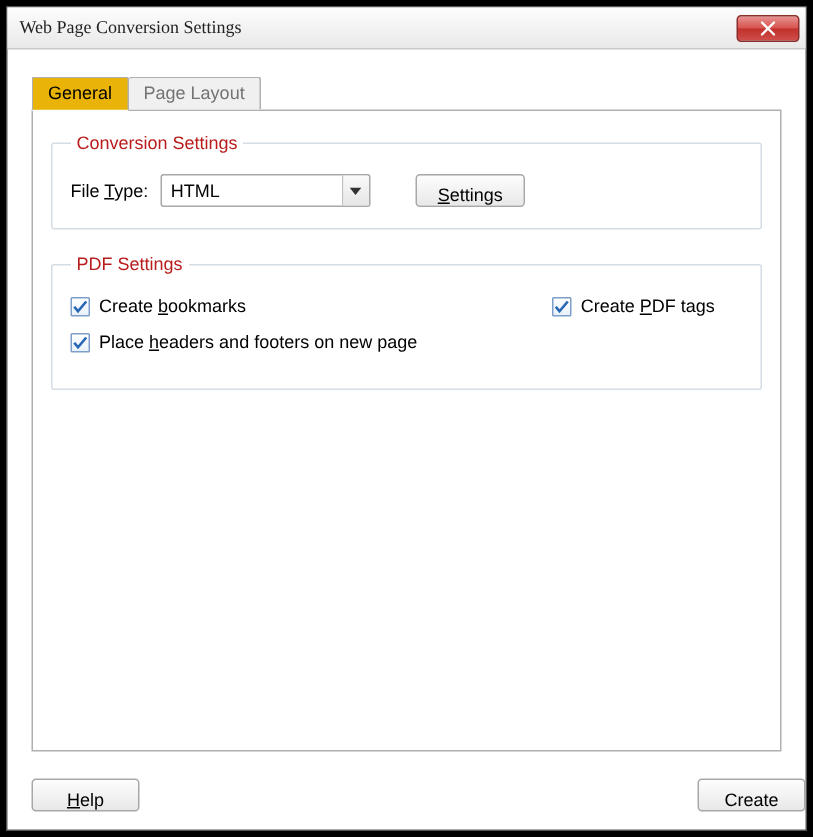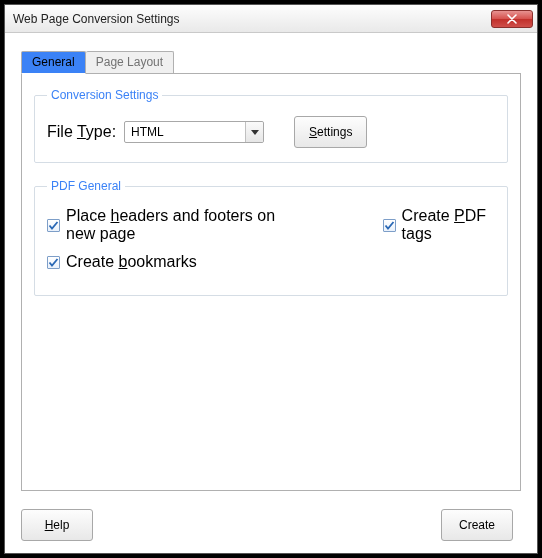--- a/index.html
+++ b/index.html
@@ -32,20 +32,21 @@
     background: linear-gradient(to bottom, #fdfdfd, #e9e9e9);
     border-bottom: 1px solid #c9c9c9;
     display: flex;
     align-items: center;
     padding: 0 2px 0 8px;
   }
   .titlebar-text {
     flex: 1;
     font-size: 12px;
     color: #222;
+    font-family: Liberation Serif, serif;
   }
   .close-btn {
     width: 42px;
     height: 18px;
     margin-right: 2px;
     background: linear-gradient(to bottom, #e79290 0%, #d6534f 48%, #c1302b 52%, #cf4f4a 100%);
     border: 1px solid #8a2f2c;
     border-radius: 3px;
     display: flex;
     align-items: center;
@@ -73,21 +74,21 @@
     border-bottom: none;
     padding: 3px 10px 4px 10px;
     font-size: 12px;
     background: #f4f4f4;
     border-radius: 2px 2px 0 0;
     margin-right: 0px;
     cursor: pointer;
     position: relative;
   }
   .tab.active {
-    background: #3b82f6;
+    background: #eab308;
     border-bottom: 1px solid #fff;
     margin-bottom: -1px;
     z-index: 3;
   }
   .tab.inactive {
     background: #f0f0f0;
     color: #737373;
     border-left: none;
   }
   .tab-panel {
@@ -99,29 +100,29 @@
     z-index: 1;
   }
   fieldset.group {
     border: 1px solid #d5dde5;
     border-radius: 2px;
     padding: 14px 12px 14px 12px;
     margin: 0 0 16px 0;
   }
   fieldset.group legend {
     font-size: 12px;
-    color: #3b82f6;
+    color: #b91c1c;
     padding: 0 4px;
   }
   .row {
     display: flex;
     align-items: center;
     gap: 8px;
   }
-  .label { font-size: 16px; }
+  .label { font-size: 12px; }
   .select-wrap {
     position: relative;
     width: 140px;
     height: 22px;
   }
   .select-input {
     width: 100%;
     height: 100%;
     border: 1px solid #a8a8a8;
     background: #fff;
@@ -138,30 +139,30 @@
     height: 20px;
     background: linear-gradient(to bottom, #fafafa, #e6e6e6);
     border-left: 1px solid #c0c0c0;
     display: flex;
     align-items: center;
     justify-content: center;
     cursor: pointer;
     border-radius: 0 2px 2px 0;
   }
   .btn {
-    height: 32px;
+    height: 22px;
     min-width: 70px;
     padding: 0 14px;
     background: linear-gradient(to bottom, #fdfdfd, #e8e8e8);
     border: 1px solid #a8a8a8;
     border-radius: 3px;
     font-size: 12px;
     cursor: pointer;
     display: inline-flex;
-    align-items: center;
+    align-items: flex-end;
     justify-content: center;
   }
   .btn.default {
     border: 1px solid #4f93d6;
     box-shadow: 0 0 0 1px rgba(79,147,214,0.25) inset;
   }
   .checkbox-row {
     display: flex;
     align-items: center;
     gap: 6px;
@@ -177,21 +178,21 @@
     justify-content: center;
     cursor: pointer;
     border-radius: 1px;
   }
   .checkbox svg { display: block; }
   .pdf-grid {
     display: flex;
     gap: 90px;
   }
   .footer {
-    padding: 8px 24px 12px 16px;
+    padding: 8px 0 12px 16px;
     display: flex;
     align-items: center;
     gap: 6px;
   }
   .footer .spacer { flex: 1; }
   .footer .btn { min-width: 72px; }
   .arrow-overlay {
     position: absolute;
     left: 0;
     top: 0;
@@ -237,40 +238,40 @@
             </div>
           </div>
           <div style="width:14px"></div>
           <div class="btn">
             <span><span class="underline-letter">S</span><span>ettings</span></span>
           </div>
         </div>
       </fieldset>
 
       <fieldset class="group">
-        <legend>PDF General</legend>
+        <legend>PDF Settings</legend>
 
         <div class="pdf-grid">
           <div>
             <div class="checkbox-row">
               <div class="checkbox">
                 <svg width="11" height="11" viewBox="0 0 11 11">
                     <path d="M1.5 5.5 L4 8.5 L9.5 2" stroke="#2a68b5" stroke-width="1.8" fill="none"></path>
                   </svg>
               </div>
-              <span class="label"><span>Place </span><span class="underline-letter">h</span><span>eaders and footers on new page</span></span>
+              <span class="label"><span>Create </span><span class="underline-letter">b</span><span>ookmarks</span></span>
             </div>
 
             <div class="checkbox-row">
               <div class="checkbox">
                 <svg width="11" height="11" viewBox="0 0 11 11">
                     <path d="M1.5 5.5 L4 8.5 L9.5 2" stroke="#2a68b5" stroke-width="1.8" fill="none"></path>
                   </svg>
               </div>
-              <span class="label"><span>Create </span><span class="underline-letter">b</span><span>ookmarks</span></span>
+              <span class="label"><span>Place </span><span class="underline-letter">h</span><span>eaders and footers on new page</span></span>
             </div>
           </div>
 
           <div>
             <div class="checkbox-row">
               <div class="checkbox">
                 <svg width="11" height="11" viewBox="0 0 11 11">
                     <path d="M1.5 5.5 L4 8.5 L9.5 2" stroke="#2a68b5" stroke-width="1.8" fill="none"></path>
                   </svg>
               </div>

